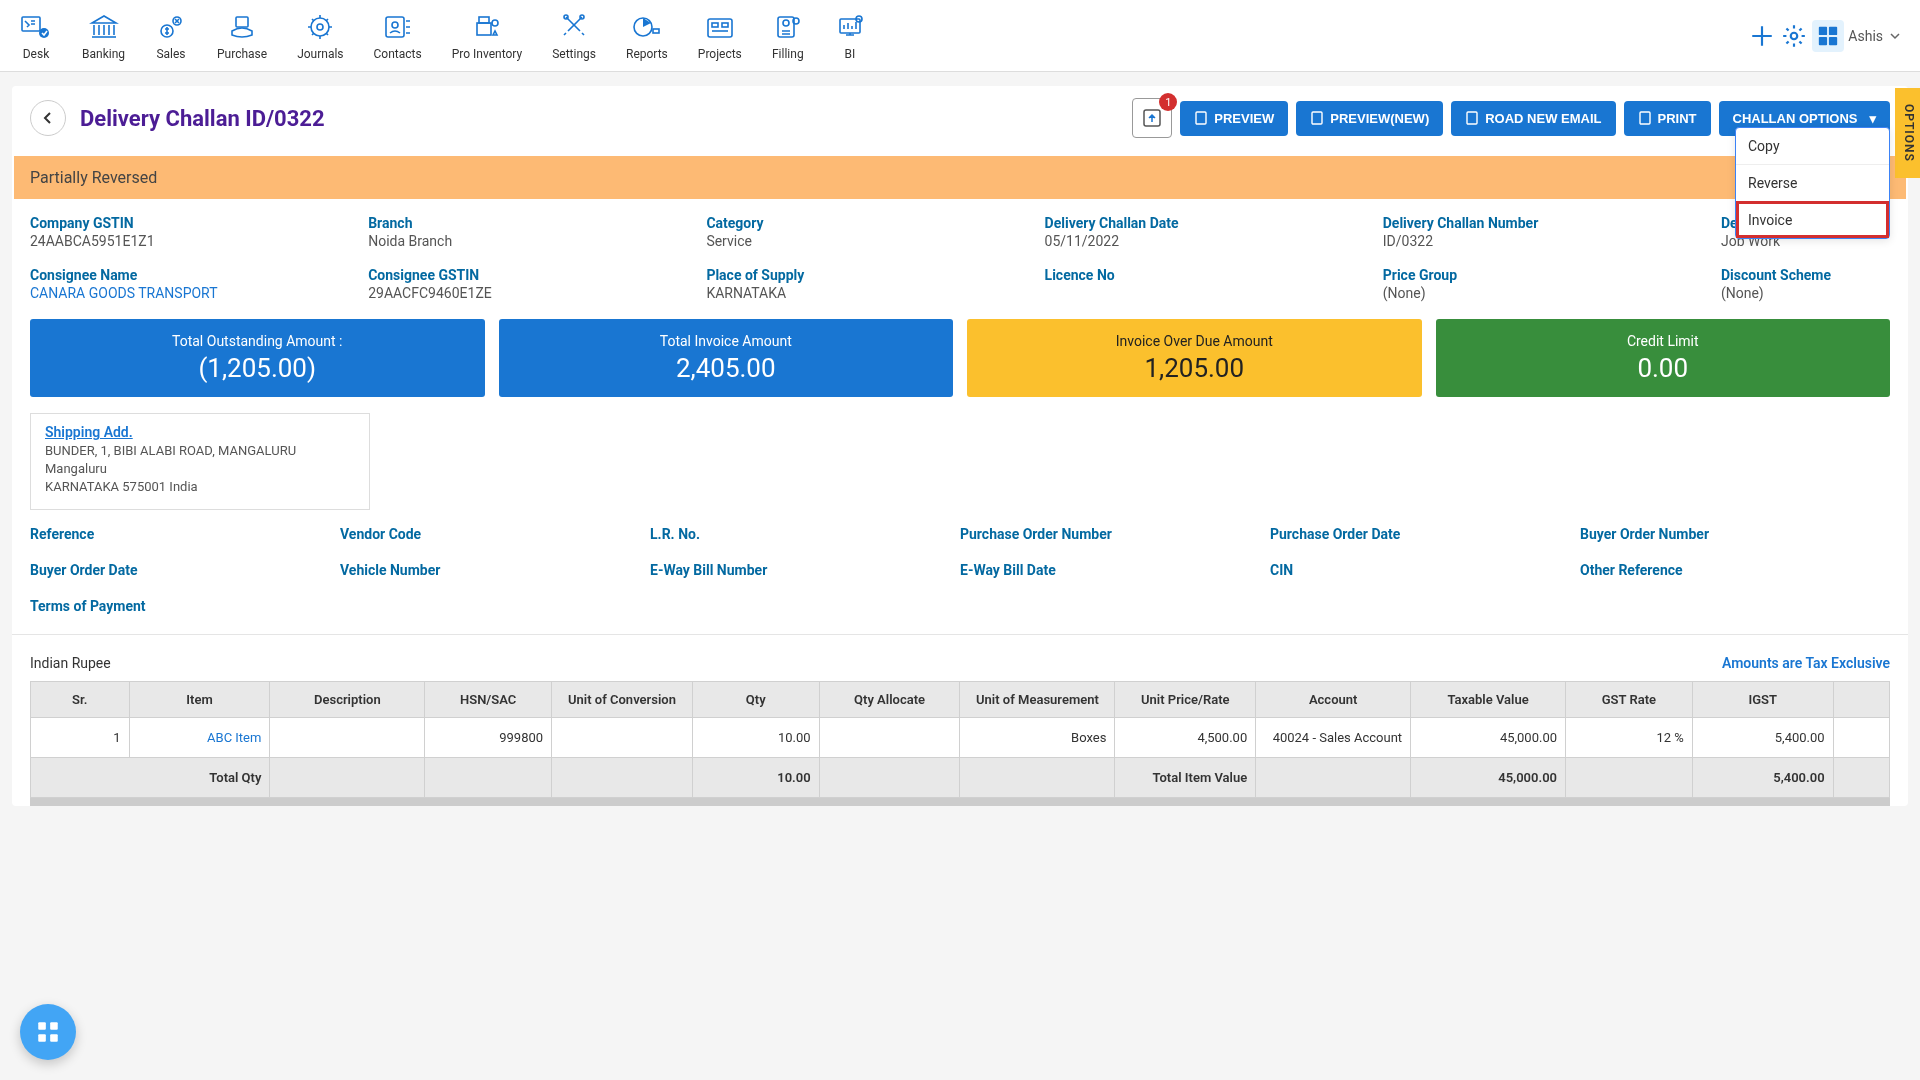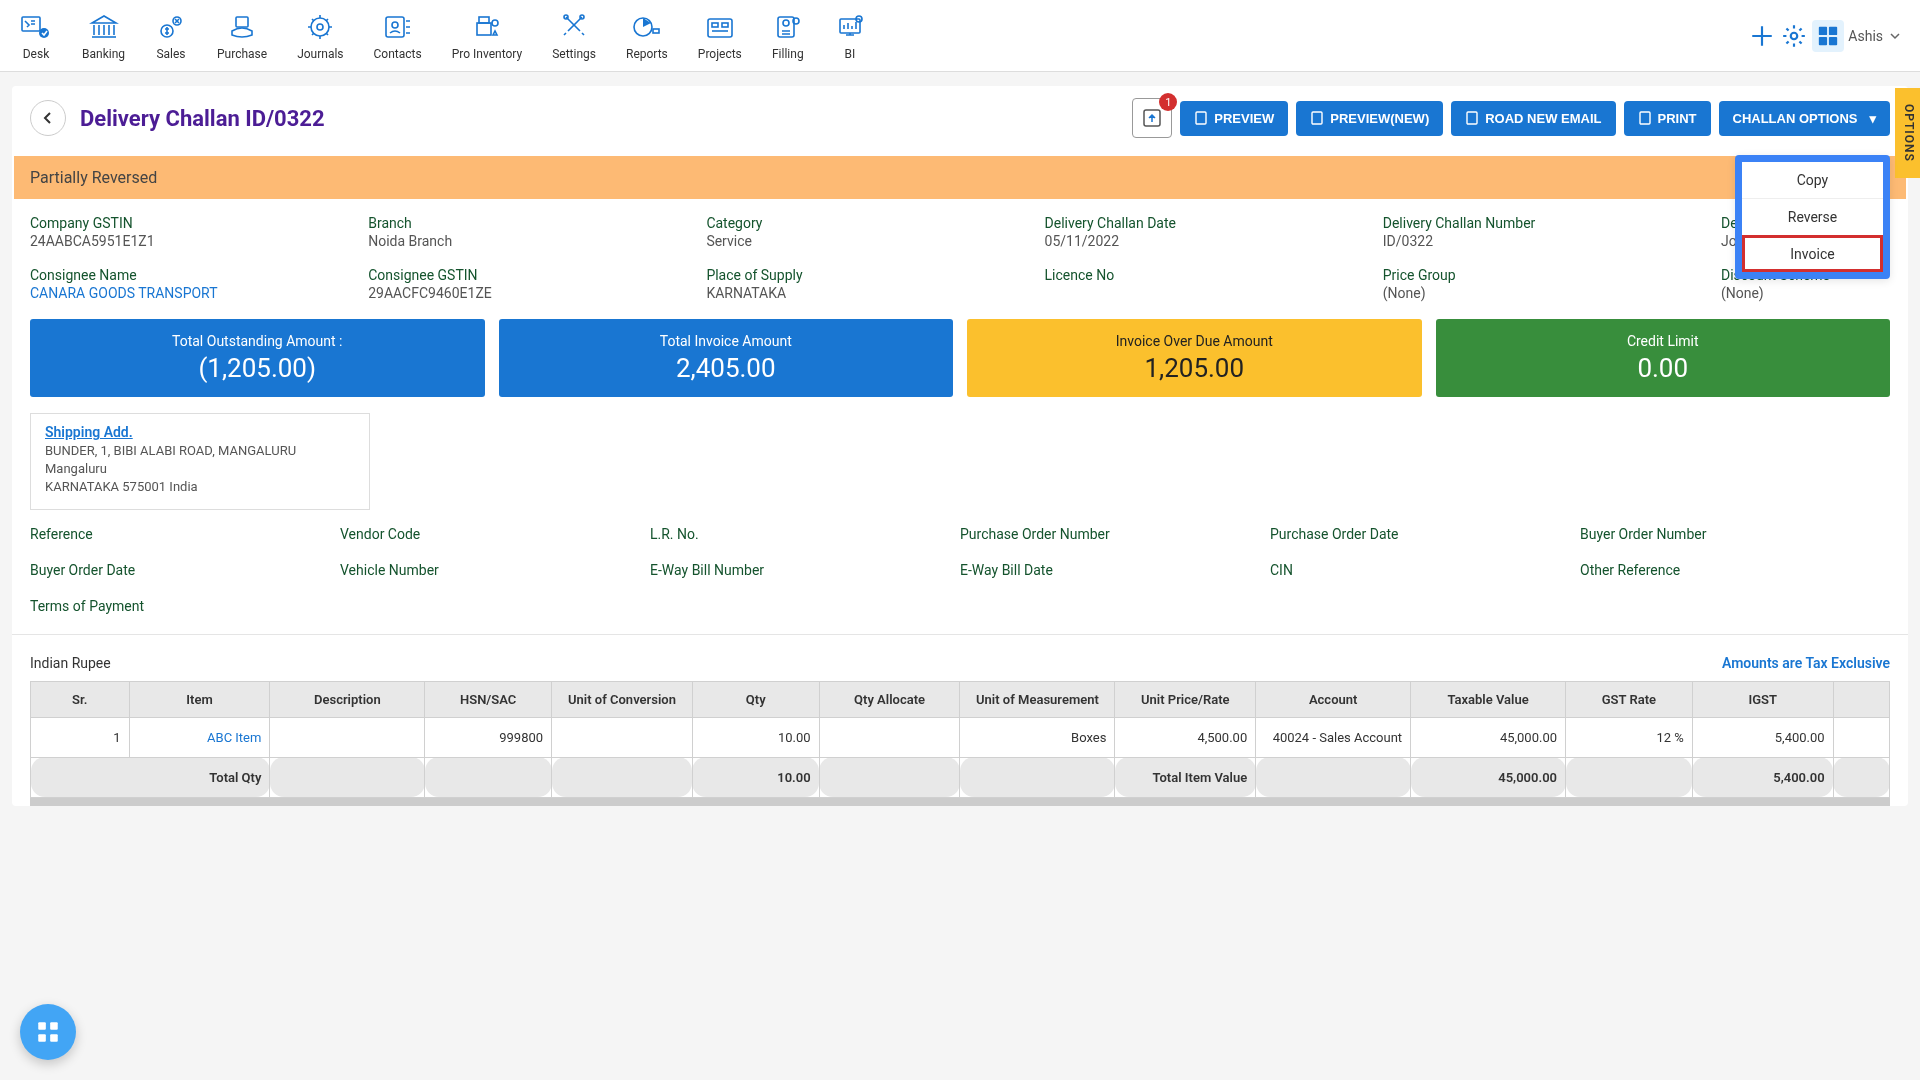--- a/index.html
+++ b/index.html
@@ -20,32 +20,32 @@
 .header-row { display: flex; align-items: center; padding: 12px 18px 18px 18px; }
 .back-btn { width: 36px; height: 36px; border: 1px solid #ccc; border-radius: 50%; display: flex; align-items: center; justify-content: center; cursor: pointer; margin-right: 14px; }
 .page-title { font-size: 22px; font-weight: 700; color: #4c1d95; }
 .header-actions { margin-left: auto; display: flex; align-items: center; gap: 8px; position: relative; }
 .upload-btn { width: 40px; height: 40px; border: 1px solid #999; border-radius: 4px; display: flex; align-items: center; justify-content: center; position: relative; cursor: pointer; }
 .badge { position: absolute; top:-6px; right:-6px; background: #d32f2f; color: #fff; border-radius: 50%; width: 18px; height: 18px; font-size: 11px; display: flex; align-items: center; justify-content: center; }
 .btn-primary { background: #1976d2; color: #fff; border: none; padding: 10px 14px; border-radius: 4px; font-size: 13px; font-weight: 600; cursor: pointer; display: flex; align-items: center; gap: 6px; }
 .btn-primary .file-ic { display: inline-flex; }
 .dropdown-caret { margin-left: 6px; }
 
-.dropdown-menu { position: absolute; right: 0; top: 54px; background: #fff; border: 7px solid #3b82f6; border-radius: 4px; min-width: 155px; box-shadow: 0 2px 8px rgba(0,0,0,0.1); z-index: 10; text-align: center; }
+.dropdown-menu { position: absolute; right: 0; top: 26px; background: #fff; border: 1px solid #3b82f6; border-radius: 4px; min-width: 155px; box-shadow: 0 2px 8px rgba(0,0,0,0.1); z-index: 10; }
 .dropdown-item { padding: 10px 12px; cursor: pointer; font-size: 14px; border-top: 1px solid #eee; }
 .dropdown-item:first-child { border-top: none; }
 .dropdown-item.highlighted { outline: 3px solid #d32f2f; outline-offset: -3px; }
 
 .options-tab { position: absolute; right: -15px; top: 2px; background: #fbc02d; color: #333; width: 28px; height: 90px; display: flex; align-items: center; justify-content: center; writing-mode: vertical-rl; font-size: 12px; font-weight: 600; letter-spacing: 1px; cursor: pointer; border-radius: 0 4px 4px 0; }
 
 .status-bar { background: #fdba74; padding: 12px 16px; font-size: 16px; color: #444; margin: 0 2px 16px 2px; }
 
 .grid-row { display: flex; padding: 0 18px; margin-bottom: 18px; gap: 0; }
 .grid-col { flex: 1 1 0; min-width: 0; }
-.field-label { color: #14532d; font-weight: 400; font-size: 14px; margin-bottom: 2px; }
+.field-label { color: #0369a1; font-weight: 700; font-size: 14px; margin-bottom: 2px; }
 .field-value { color: #555; font-size: 14px; }
 .field-value.link { color: #1976d2; cursor: pointer; }
 
 .stat-cards { display: flex; gap: 14px; padding: 0 18px; margin-bottom: 16px; }
 .stat-card { flex: 1; color: #fff; text-align: center; padding: 14px 8px; border-radius: 3px; }
 .stat-card.blue { background: #1976d2; }
 .stat-card.yellow { background: #fbc02d; color: #222; }
 .stat-card.green { background: #388e3c; }
 .stat-card .stat-label { font-size: 14px; margin-bottom: 4px; }
 .stat-card .stat-value { font-size: 26px; font-weight: 400; }
@@ -57,21 +57,21 @@
 .divider { height: 0; border-top: 1px solid #e5e5e5; margin: 6px 0; }
 
 .currency-row { display: flex; justify-content: space-between; padding: 14px 18px 10px 18px; font-size: 14px; }
 .currency-row .right-note { color: #1976d2; font-weight: 600; }
 
 .table-wrap { padding: 0 18px 0 18px; }
 table { width: 100%; border-collapse: collapse; font-size: 13px; }
 th { background: #e8e8e8; border: 1px solid #d0d0d0; padding: 10px 8px; text-align: center; color: #333; font-weight: 600; }
 td { border: 1px solid #d0d0d0; padding: 12px 8px; text-align: right; }
 td.left { text-align: right; }
-tr.footer-row td { background: #e8e8e8; font-weight: 600; border-radius: 14px; }
+tr.footer-row td { background: #e8e8e8; font-weight: 600; }
 .scroll-hint { height: 8px; background: #ccc; margin: 0 18px; }
 
 .fab { position: fixed; bottom: 20px; left: 20px; width: 56px; height: 56px; border-radius: 50%; background: #42a5f5; color: #fff; display: flex; align-items: center; justify-content: center; cursor: pointer; box-shadow: 0 4px 12px rgba(0,0,0,0.2); }
 
 svg { display: block; }
 </style>
 </head>
 <body>
 
 <div class="topnav">

